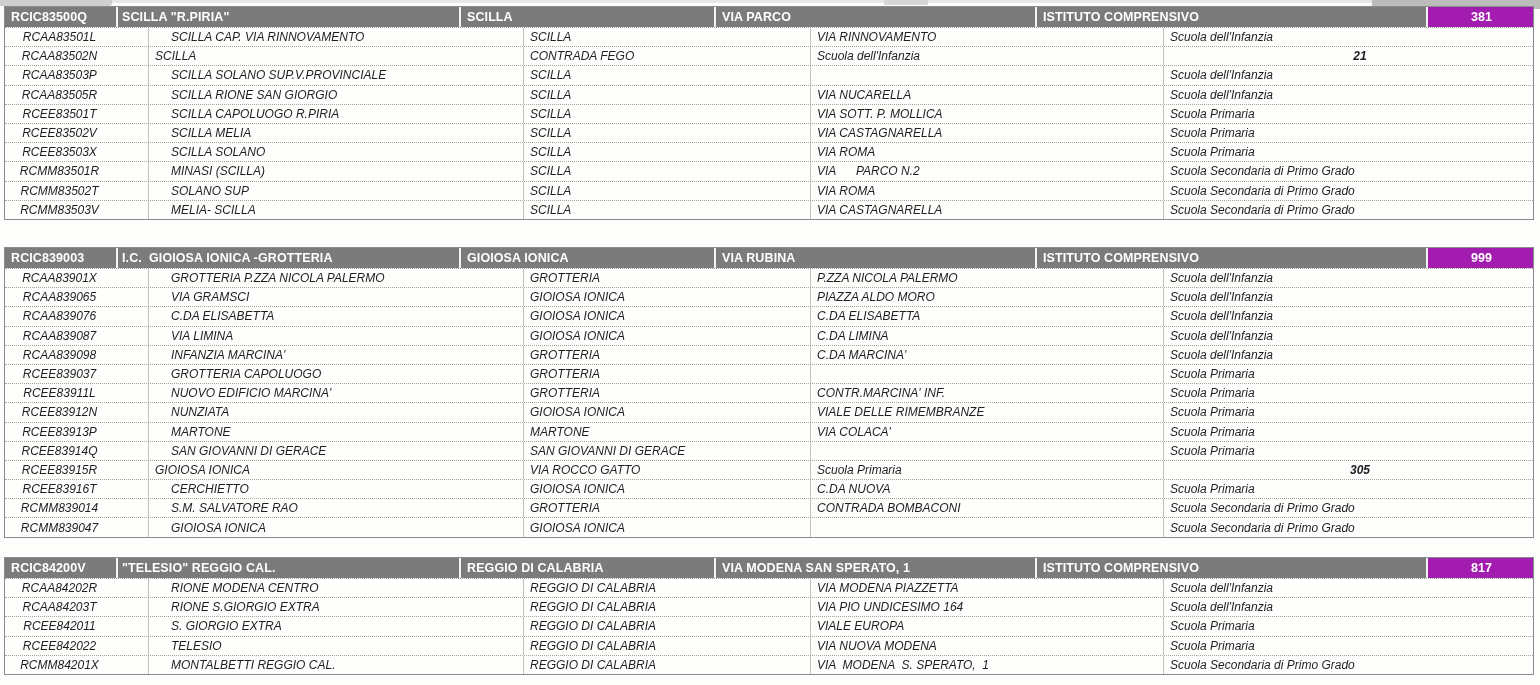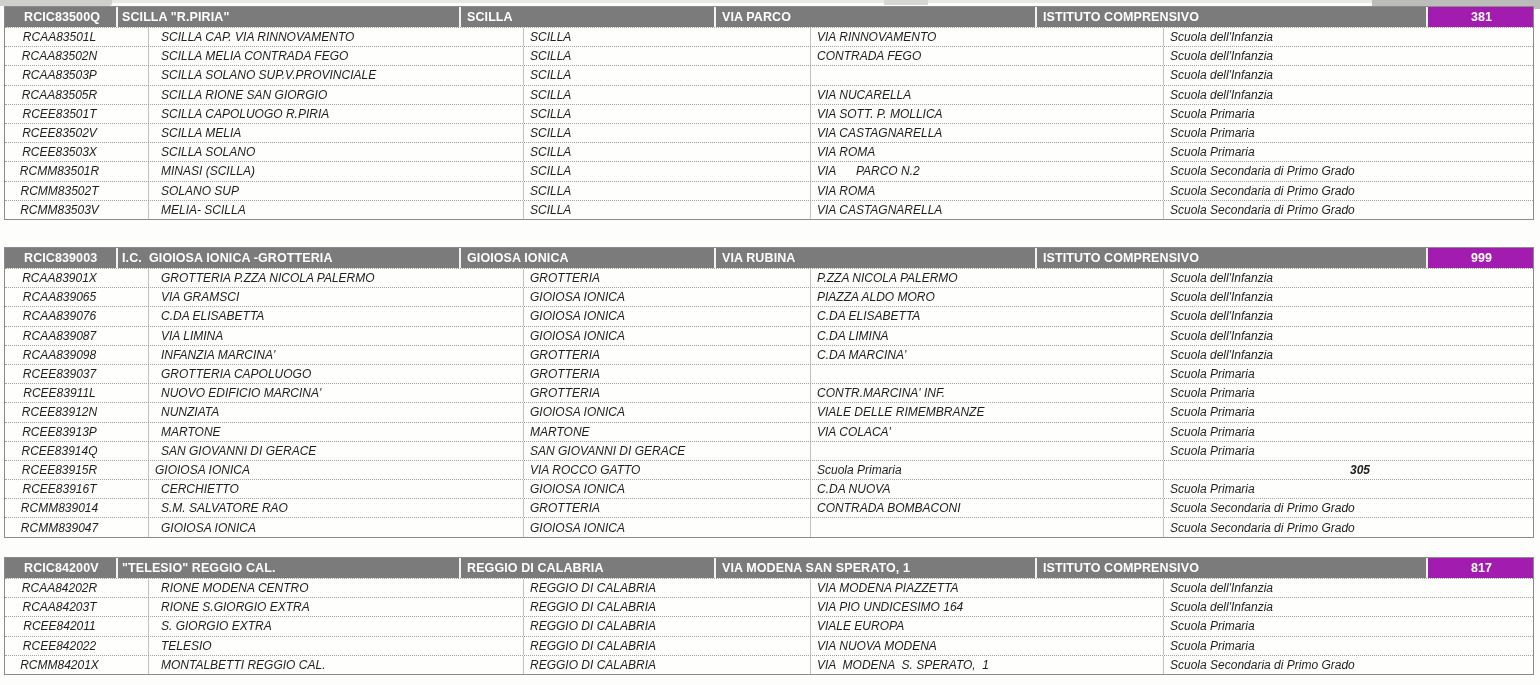--- a/index.html
+++ b/index.html
@@ -34,30 +34,30 @@
   .row:not(.head):first-of-type{border-top:none;}
 
   .cell{
     display:flex;align-items:center;
     overflow:hidden;white-space:pre;
     font-size:12px;font-style:italic;color:#1e1e1e;
     border-left:1px solid #c2c2bf;
     padding:0 4px 0 6px;box-sizing:border-box;
   }
   .cell.col-code{border-left:none;justify-content:center;padding-left:2px;}
-  .cell.col-name{padding-left:12px;}
+  .cell.col-name{padding-left:22px;}
   .cell.col-count{justify-content:center;font-weight:bold;}
 
   .head .cell{
     font-style:normal;font-weight:bold;color:#ffffff;
     font-size:12.5px;letter-spacing:.1px;
     border-left:2px solid #f4f4f2;
     background:#7b7b7b;
   }
-  .head .cell.col-code{border-left:none;justify-content:flex-start;padding-left:19px;}
+  .head .cell.col-code{border-left:none;justify-content:flex-start;padding-left:6px;}
   .head .cell.col-name{padding-left:4px;}
   .head .cell.col-count{background:#a21caf;font-weight:600;justify-content:center;}
 </style>
 </head>
 <body>
 
 <div class="scan-strip"></div>
 <div class="scan-a"></div>
 <div class="scan-b"></div>
 <div class="scan-c"></div>
@@ -74,21 +74,20 @@
     <div class="row">
       <div class="cell col-code">RCAA83501L</div>
       <div class="cell col-name">SCILLA CAP. VIA RINNOVAMENTO</div>
       <div class="cell col-city">SCILLA</div>
       <div class="cell col-address">VIA RINNOVAMENTO</div>
       <div class="cell col-type">Scuola dell'Infanzia</div>
       <div class="cell col-count">33</div>
     </div>
     <div class="row">
       <div class="cell col-code">RCAA83502N</div>
-      <div class="cell col-name">SCILLA MELIA CONTRADA FEGO</div>
       <div class="cell col-city">SCILLA</div>
       <div class="cell col-address">CONTRADA FEGO</div>
       <div class="cell col-type">Scuola dell'Infanzia</div>
       <div class="cell col-count">21</div>
     </div>
     <div class="row">
       <div class="cell col-code">RCAA83503P</div>
       <div class="cell col-name">SCILLA SOLANO SUP.V.PROVINCIALE</div>
       <div class="cell col-city">SCILLA</div>
       <div class="cell col-address"></div>

